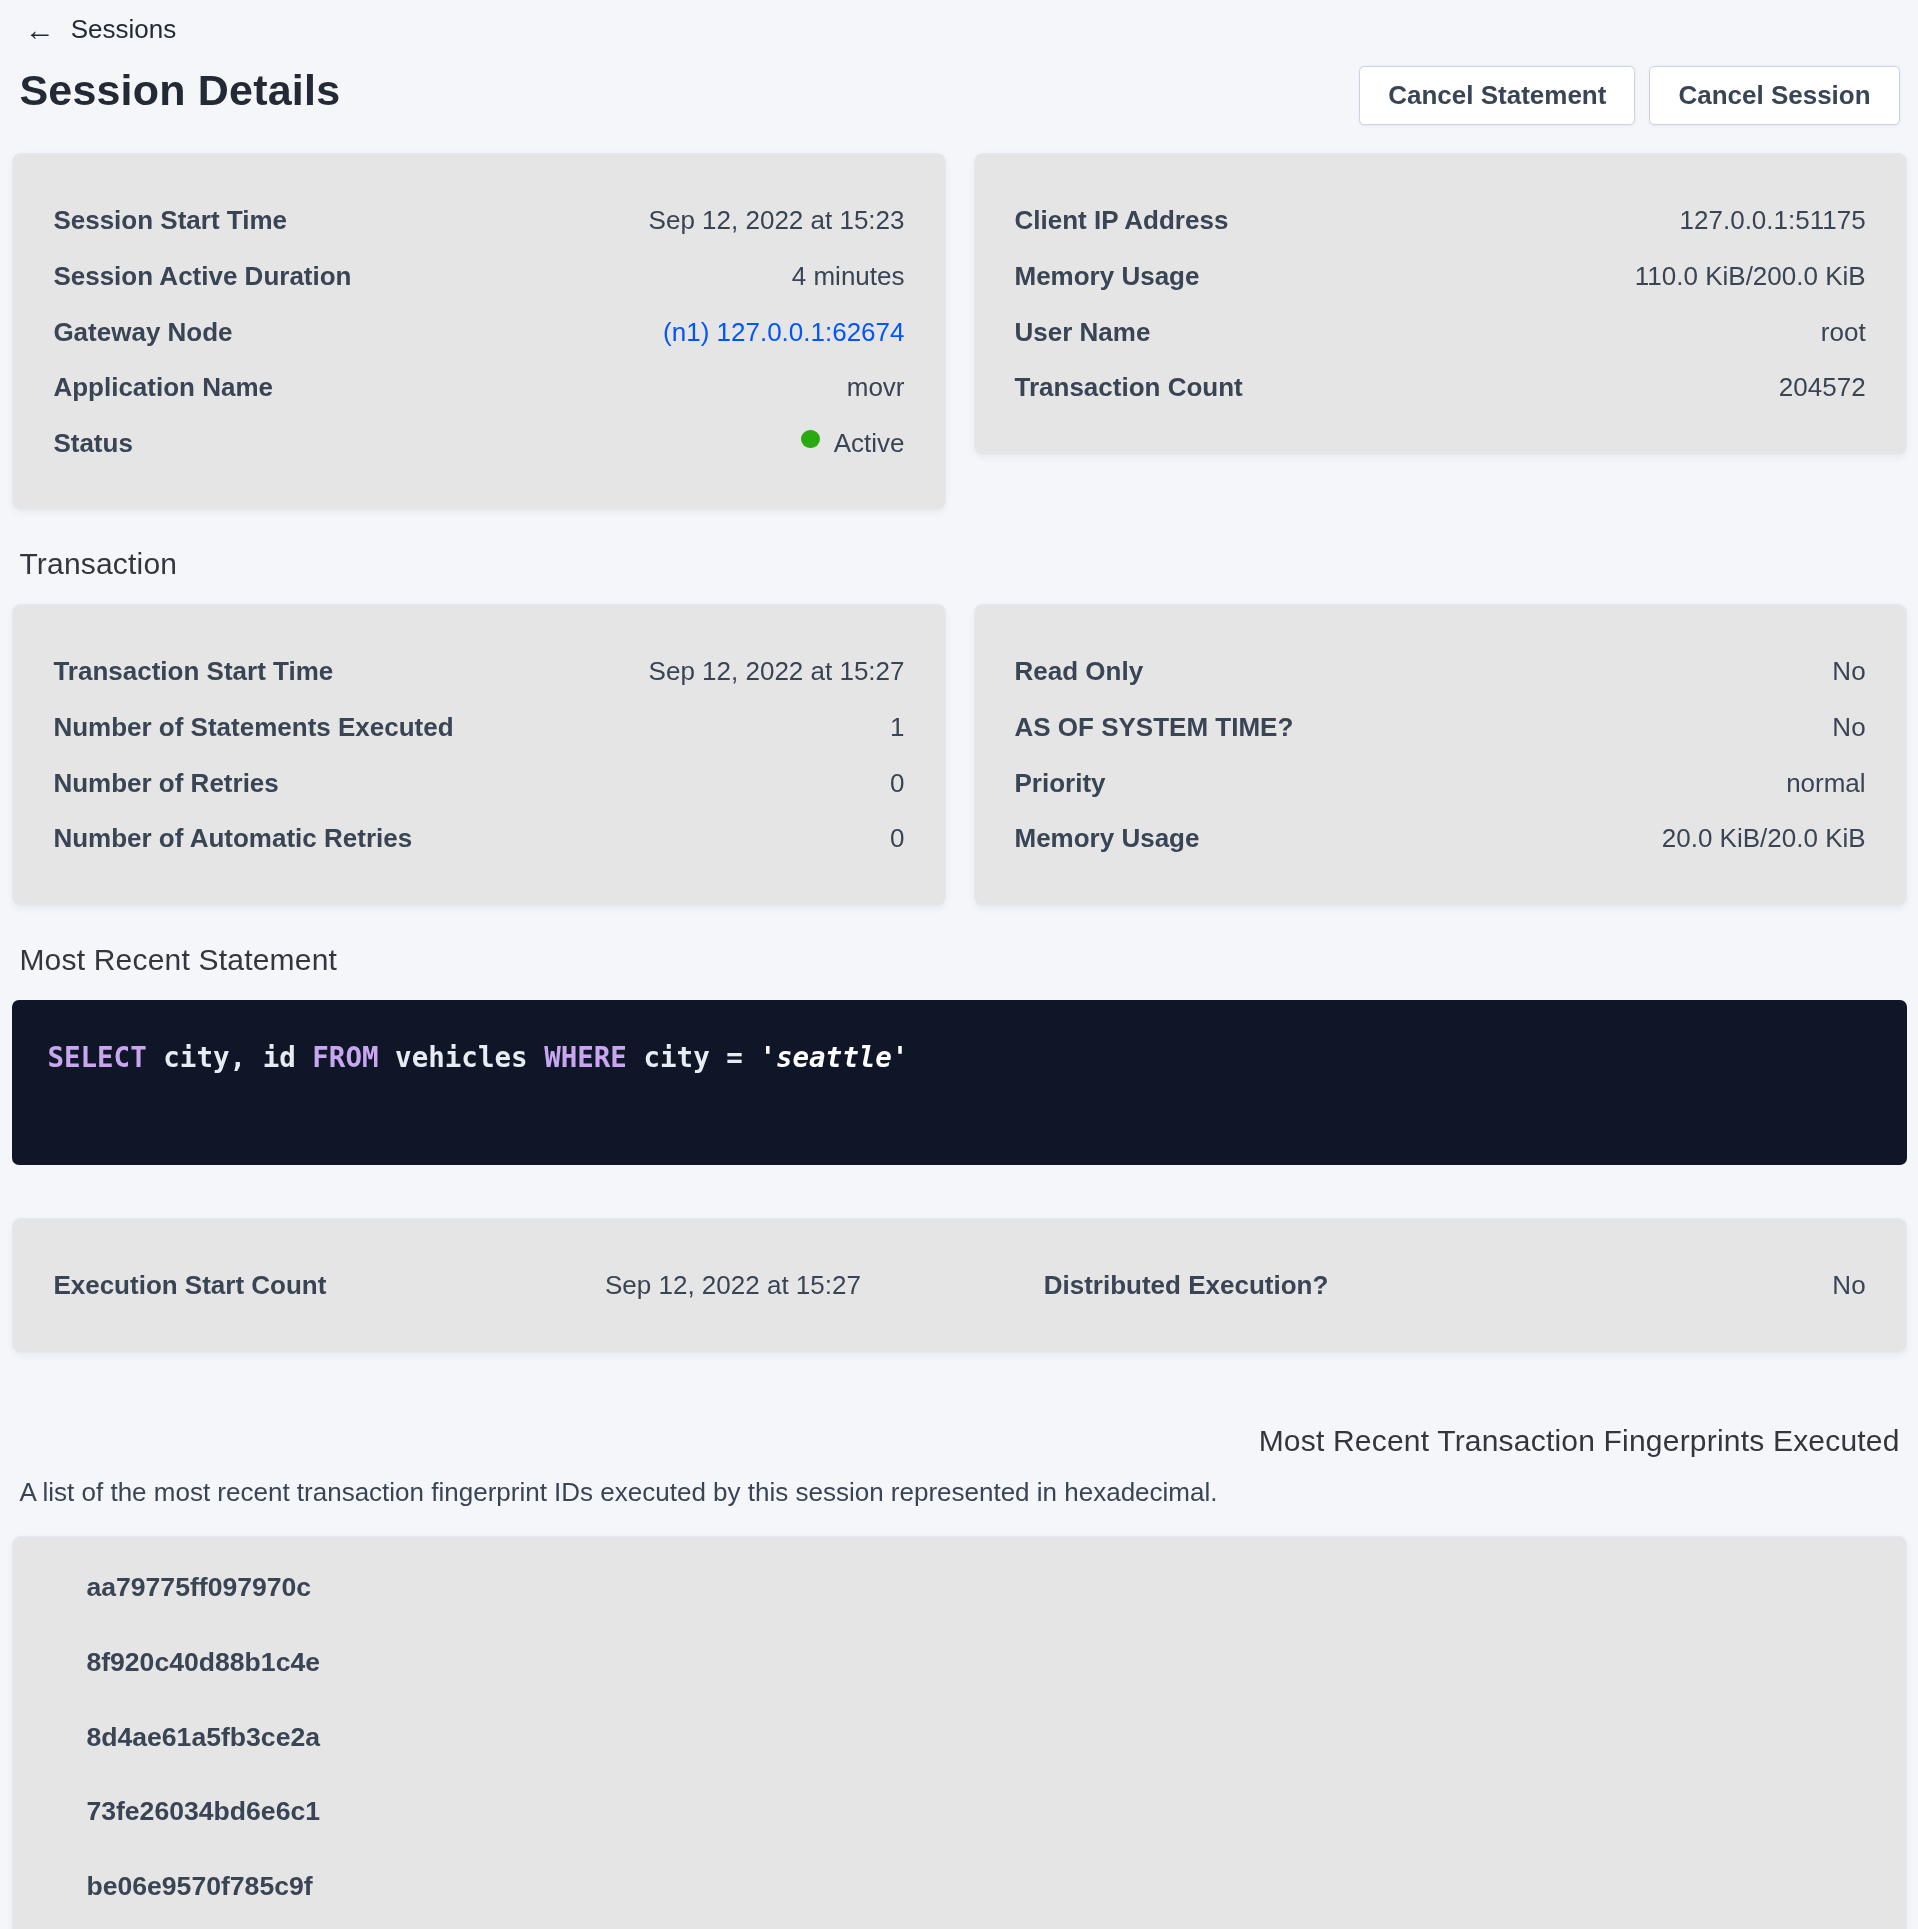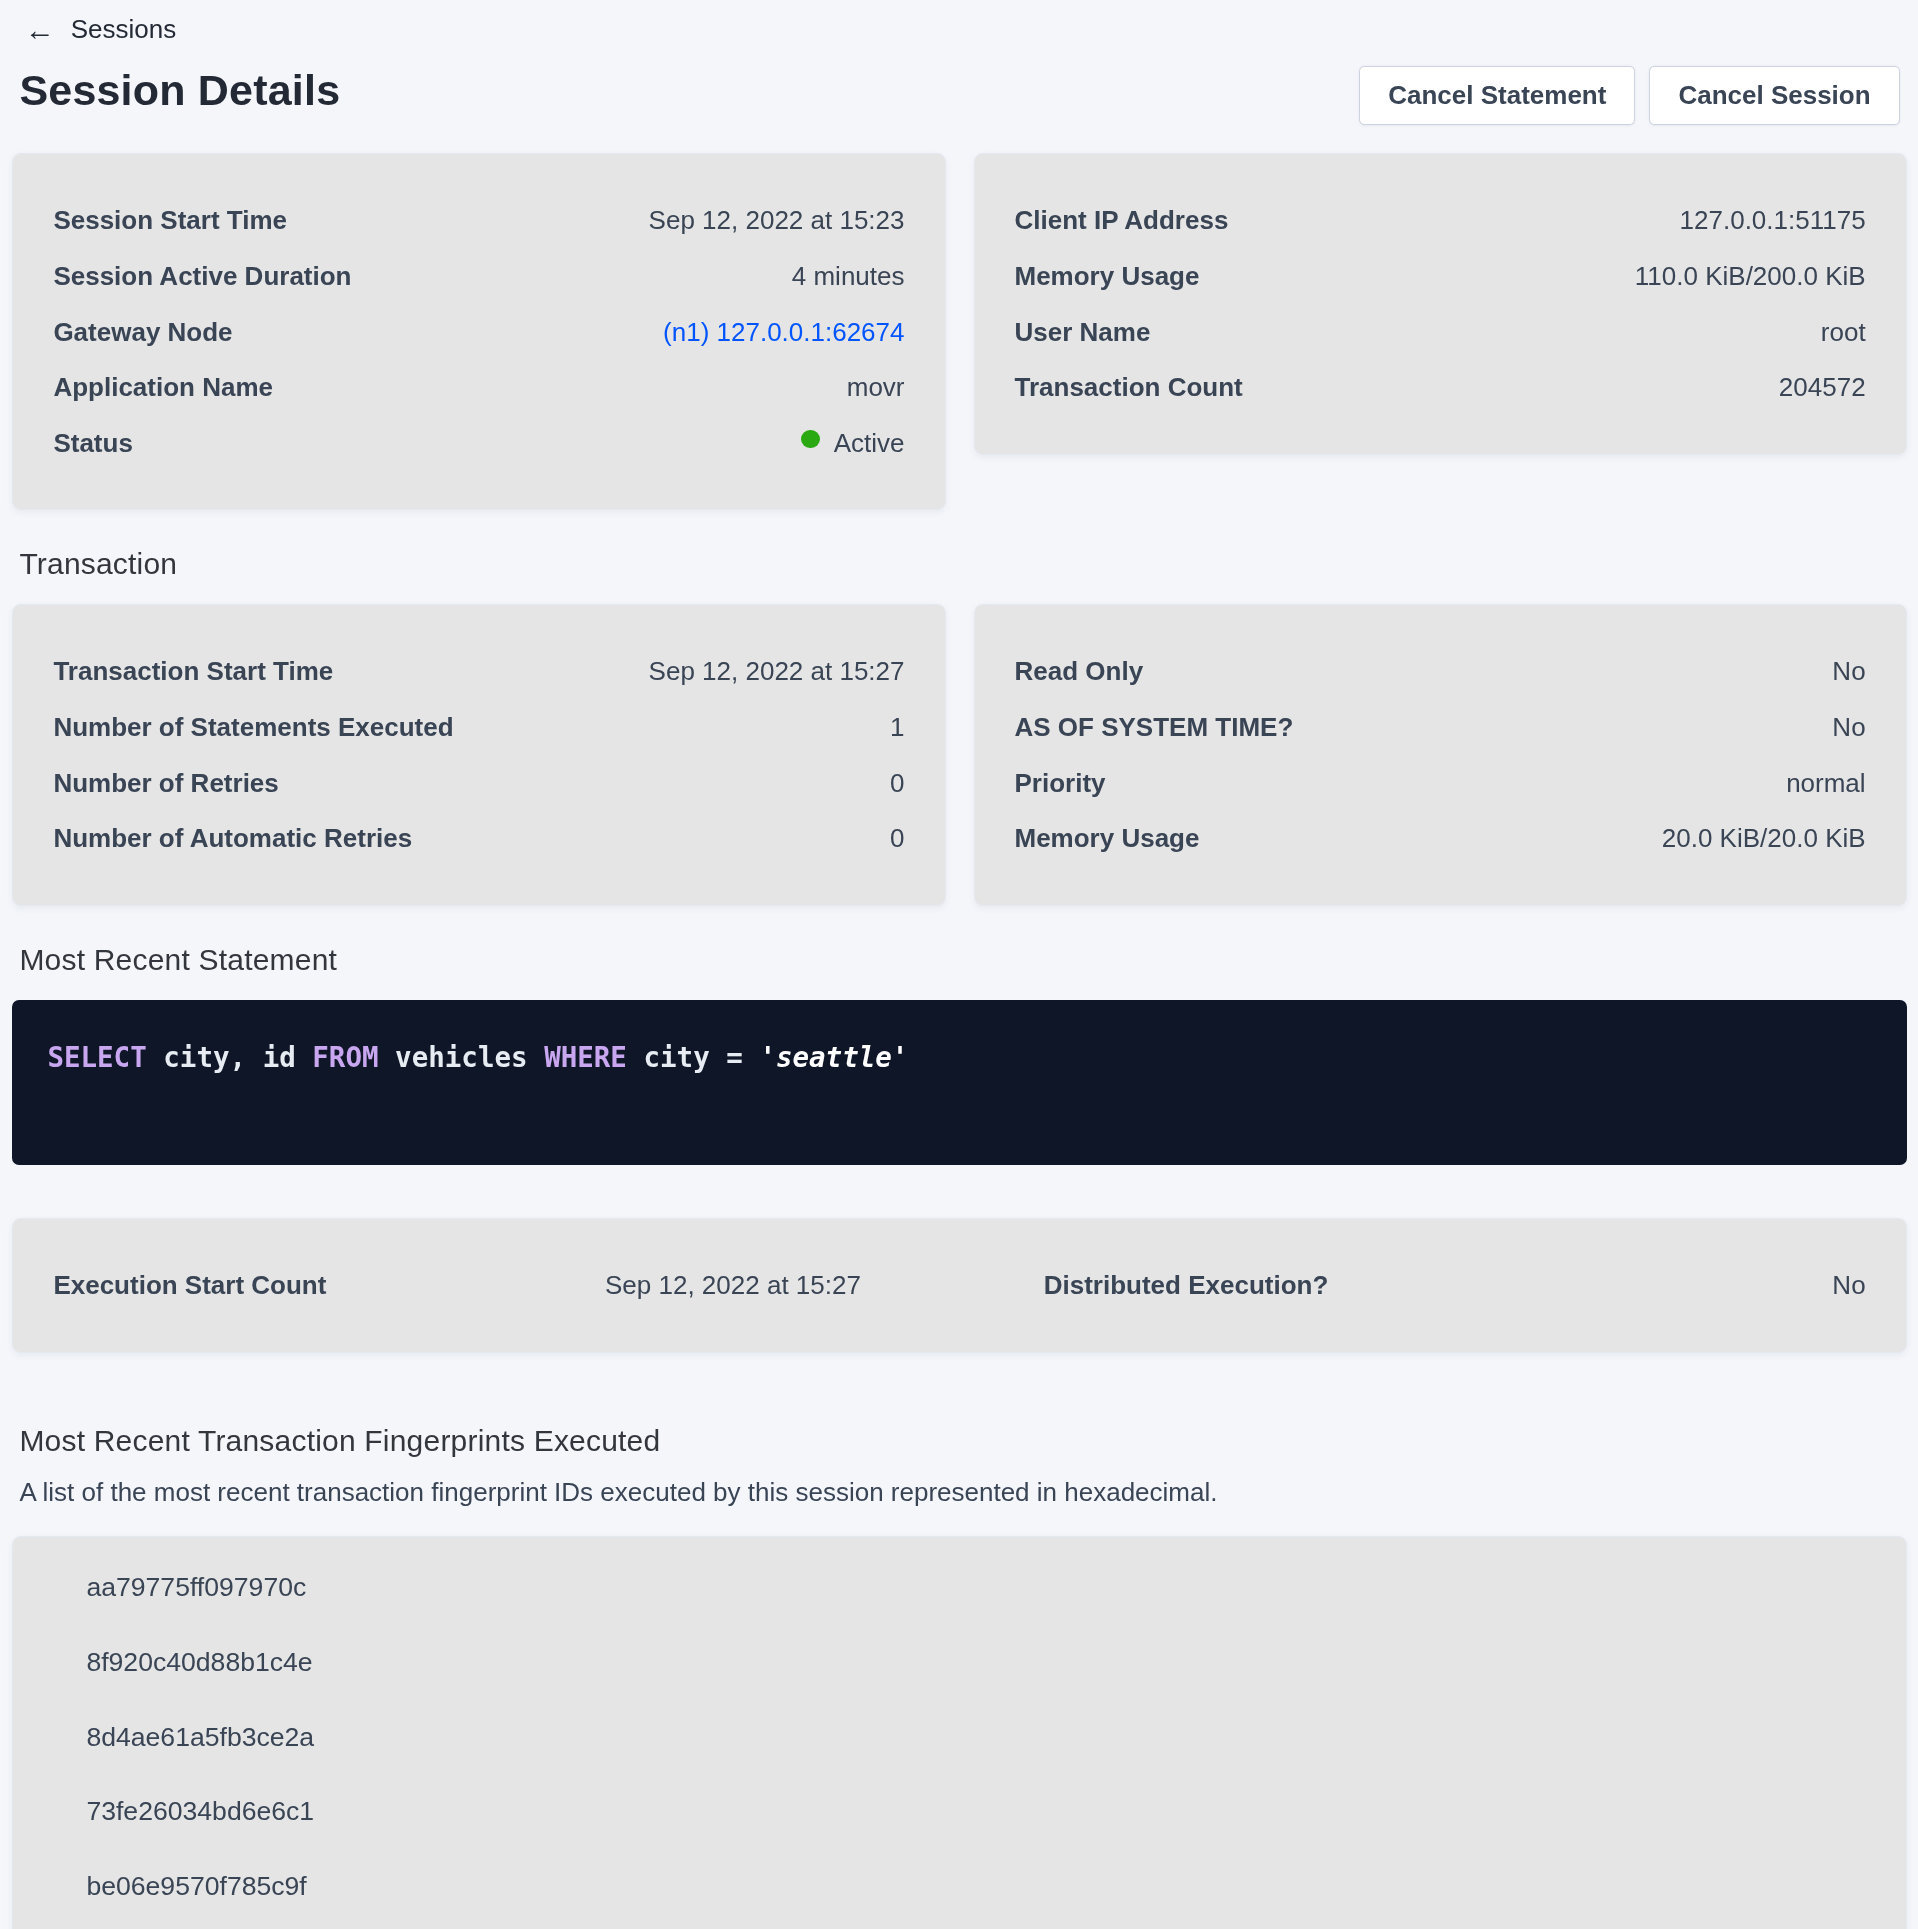--- a/index.html
+++ b/index.html
@@ -78,24 +78,24 @@
   
   .exec-card {
     display: grid; grid-template-columns: 1fr 1fr 1fr 1fr;
     align-items: center; padding: 51px 40px; margin-top: 53px;
     font-size: 26px;
   }
   .exec-card .c2 { text-align: center; }
   .exec-card .c3 { text-align: center; }
   .exec-card .c4 { text-align: right; }
 
-  .fp-heading { margin-top: 71px; margin-bottom: 0; }
+  .fp-heading { margin-top: 71px; margin-bottom: 0; text-align: right; }
   .fp-desc { font-size: 26px; color: #394455; margin: 19.5px 0 0; padding: 0 7px; }
   .fp-card { margin-top: 28px; padding: 37px 40px 37px 73px; }
-  .fp-item { font-size: 26.6px; color: #394455; margin-bottom: 48px; line-height: 26.6px; }
+  .fp-item { font-size: 26.6px; color: #394455; margin-bottom: 48px; line-height: 26.6px; font-weight: bold; }
   .fp-item:last-child { margin-bottom: 6px; }
 </style>
 </head>
 <body>
 
 <div class="page">
 
   <div class="breadcrumb">
     <span class="back-arrow">←</span>
     <span>Sessions</span>

